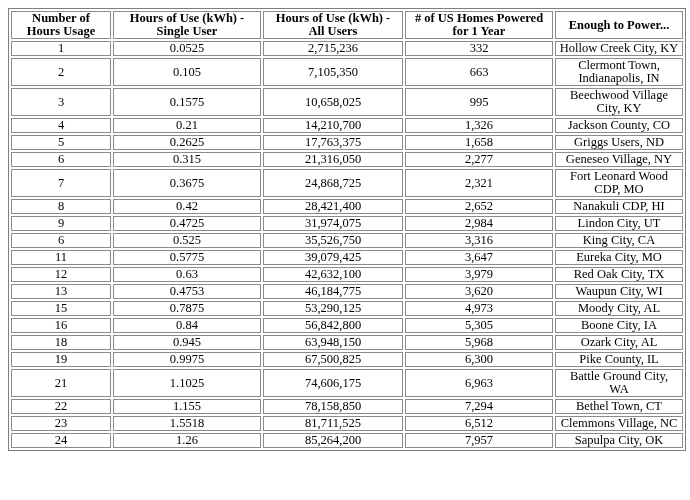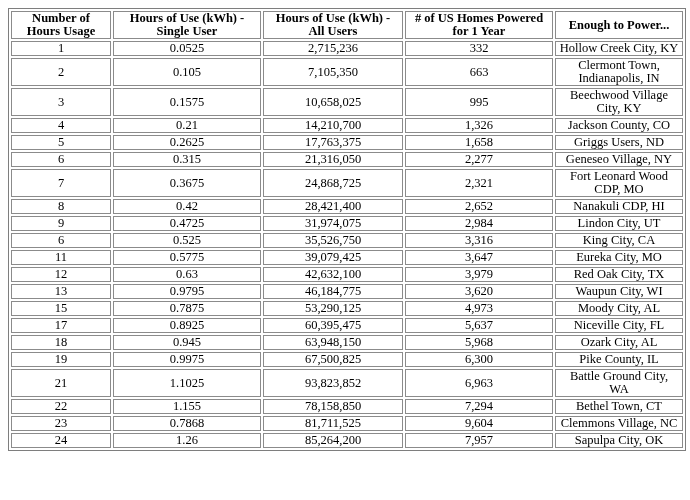--- a/index.html
+++ b/index.html
@@ -148,73 +148,73 @@
         </tr>
         <tr>
           <td>12</td>
           <td>0.63</td>
           <td>42,632,100</td>
           <td>3,979</td>
           <td>Red Oak City, TX</td>
         </tr>
         <tr>
           <td>13</td>
-          <td>0.9795</td>
+          <td>0.4753</td>
           <td>46,184,775</td>
           <td>3,620</td>
           <td>Waupun City, WI</td>
         </tr>
         <tr>
           <td>15</td>
           <td>0.7875</td>
           <td>53,290,125</td>
           <td>4,973</td>
           <td>Moody City, AL</td>
         </tr>
         <tr>
-          <td>17</td>
-          <td>0.8925</td>
-          <td>60,395,475</td>
-          <td>5,637</td>
-          <td>Niceville City, FL</td>
+          <td>16</td>
+          <td>0.84</td>
+          <td>56,842,800</td>
+          <td>5,305</td>
+          <td>Boone City, IA</td>
         </tr>
         <tr>
           <td>18</td>
           <td>0.945</td>
           <td>63,948,150</td>
           <td>5,968</td>
           <td>Ozark City, AL</td>
         </tr>
         <tr>
           <td>19</td>
           <td>0.9975</td>
           <td>67,500,825</td>
           <td>6,300</td>
           <td>Pike County, IL</td>
         </tr>
         <tr>
           <td>21</td>
           <td>1.1025</td>
-          <td>93,823,852</td>
+          <td>74,606,175</td>
           <td>6,963</td>
           <td>Battle Ground City,
 WA</td>
         </tr>
         <tr>
           <td>22</td>
           <td>1.155</td>
           <td>78,158,850</td>
           <td>7,294</td>
           <td>Bethel Town, CT</td>
         </tr>
         <tr>
           <td>23</td>
-          <td>0.7868</td>
+          <td>1.5518</td>
           <td>81,711,525</td>
-          <td>9,604</td>
+          <td>6,512</td>
           <td>Clemmons Village, NC</td>
         </tr>
         <tr>
           <td>24</td>
           <td>1.26</td>
           <td>85,264,200</td>
           <td>7,957</td>
           <td>Sapulpa City, OK</td>
         </tr>
       </tbody>

